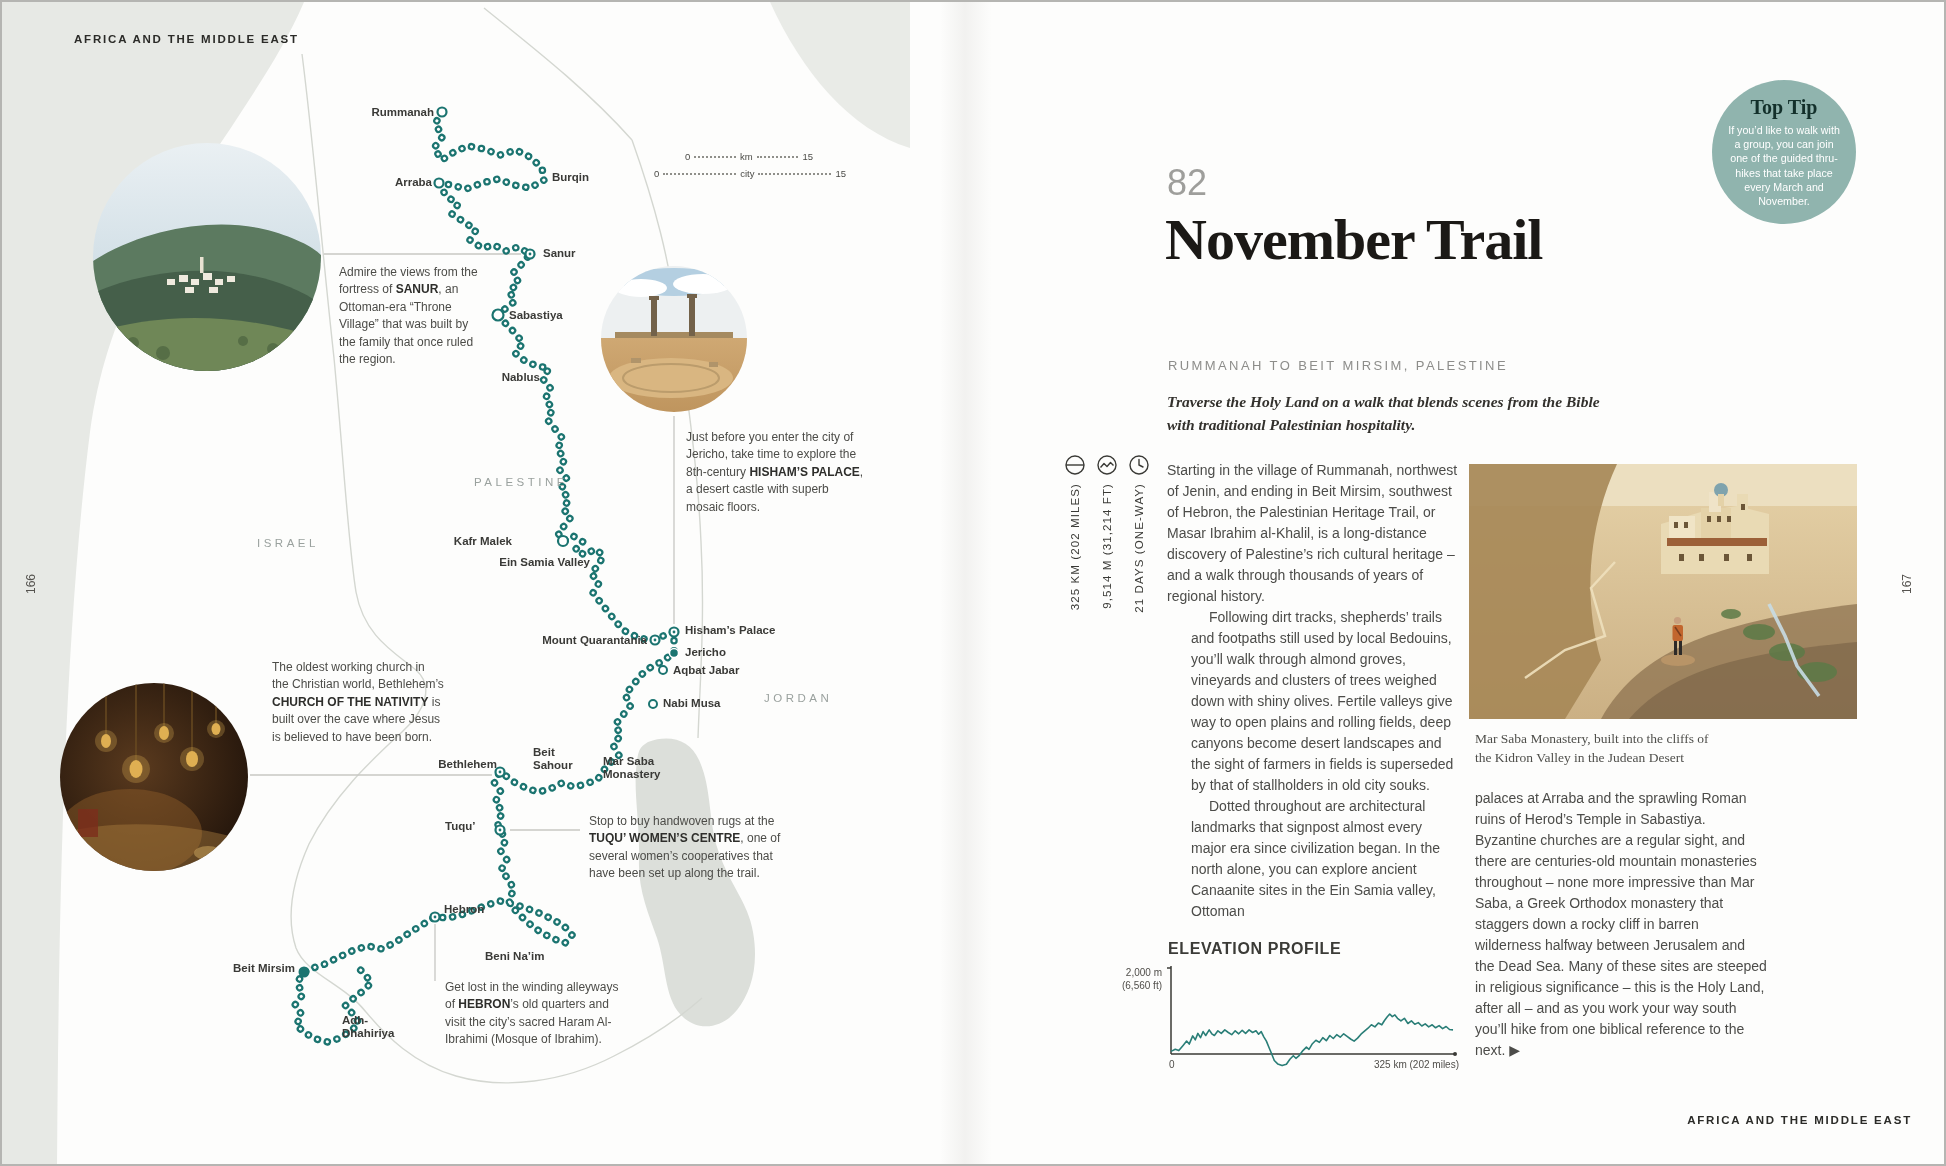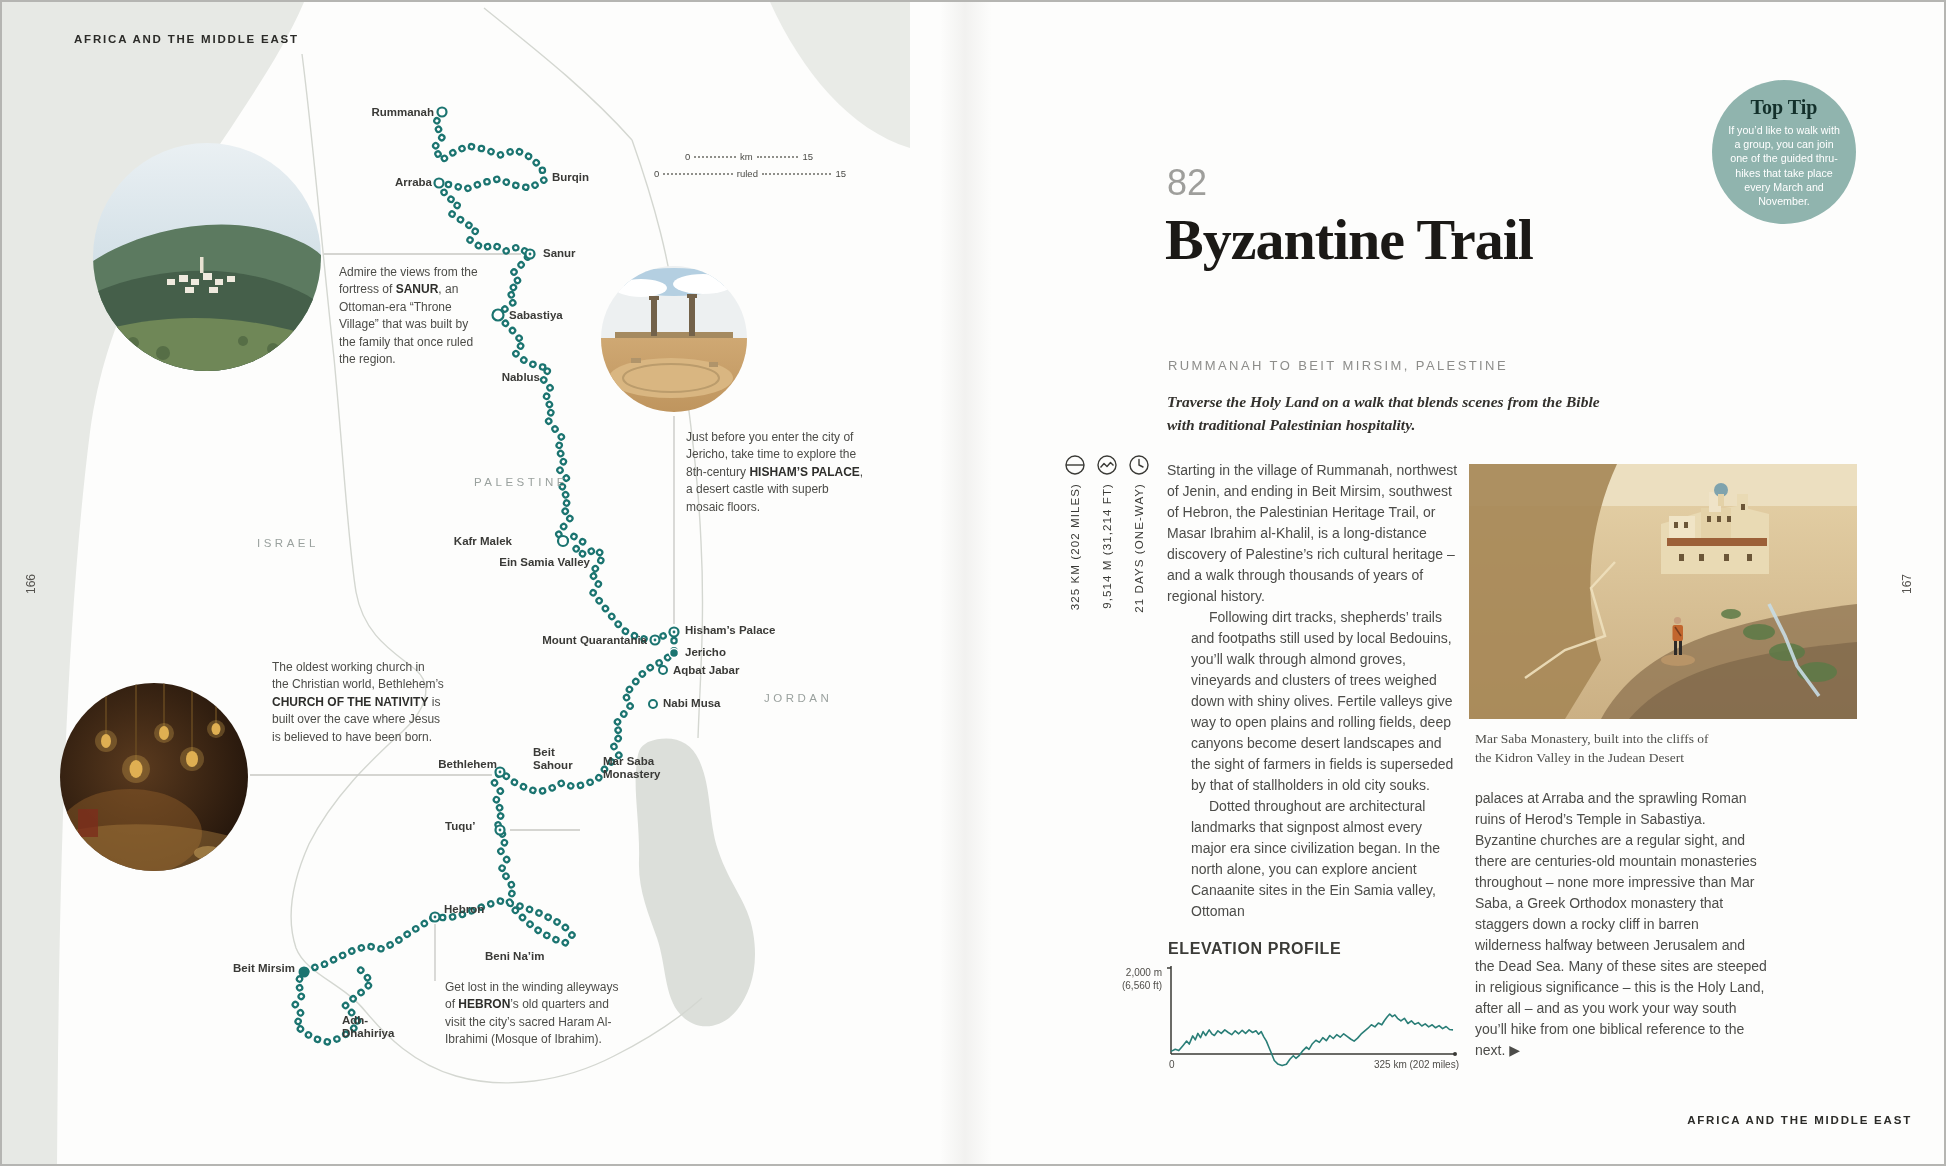--- a/index.html
+++ b/index.html
@@ -94,21 +94,21 @@
   <div class="abs scale-row" style="left:683px;top:149px;width:128px">
     <span>0</span>
       <i class="leader"></i>
     <span>km</span>
       <i class="leader"></i>
     <span>15</span>
   </div>
   <div class="abs scale-row" style="left:652px;top:166px;width:192px">
     <span>0</span>
       <i class="leader"></i>
-    <span>ruled</span>
+    <span>city</span>
       <i class="leader"></i>
     <span>15</span>
   </div>
 
   <div class="abs map-region" style="left:472px;top:474px">PALESTINE</div>
   <div class="abs map-region" style="left:255px;top:535px">ISRAEL</div>
   <div class="abs map-region" style="left:762px;top:690px">JORDAN</div>
 
   <div class="abs map-label" style="left:352px;top:104px;width:80px;text-align:right">Rummanah</div>
   <div class="abs map-label" style="left:350px;top:174px;width:80px;text-align:right">Arraba</div>
@@ -128,20 +128,21 @@
   <div class="abs map-label" style="left:601px;top:753px;width:80px">Mar Saba Monastery</div>
   <div class="abs map-label" style="left:443px;top:818px;width:48px;">Tuqu’</div>
   <div class="abs map-label" style="left:442px;top:901px">Hebron</div>
   <div class="abs map-label" style="left:483px;top:948px">Beni Na’im</div>
   <div class="abs map-label" style="left:213px;top:960px;width:80px;text-align:right">Beit Mirsim</div>
   <div class="abs map-label" style="left:340px;top:1012px;width:66px">Adh-Dhahiriya</div>
 
   <div class="abs map-note" style="left:337px;top:262px;width:142px">Admire the views from the fortress of <b>SANUR</b>, an Ottoman-era “Throne Village” that was built by the family that once ruled the region.</div>
   <div class="abs map-note" style="left:684px;top:427px;width:182px">Just before you enter the city of Jericho, take time to explore the 8th-century <b>HISHAM’S PALACE</b>, a desert castle with superb mosaic floors.</div>
   <div class="abs map-note" style="left:270px;top:657px;width:172px">The oldest working church in the Christian world, Bethlehem’s <b>CHURCH OF THE NATIVITY</b> is built over the cave where Jesus is believed to have been born.</div>
+  <div class="abs map-note" style="left:587px;top:811px;width:196px">Stop to buy handwoven rugs at the <b>TUQU’ WOMEN’S CENTRE</b>, one of several women’s cooperatives that have been set up along the trail.</div>
   <div class="abs map-note" style="left:443px;top:977px;width:178px">Get lost in the winding alleyways of <b>HEBRON</b>’s old quarters and visit the city’s sacred Haram Al-Ibrahimi (Mosque of Ibrahim).</div>
 
   <div class="abs circle-photo" style="left:91px;top:141px;width:228px;height:228px">
     <svg width="228" height="228" viewBox="0 0 228 228">
       <defs>
           <linearGradient id="sky1" x1="0" y1="0" x2="0" y2="1">
             <stop offset="0" stop-color="#eaf0f3"></stop>
             <stop offset="1" stop-color="#d3e0e7"></stop>
           </linearGradient>
         </defs>
@@ -233,21 +234,21 @@
 
   <div class="abs gutter" style="left:938px;top:0;width:52px;height:1166px"></div>
 
   <div class="abs tip-circle" style="left:1710px;top:78px">
     <div class="tip-title">Top Tip</div>
     <div class="tip-body">If you’d like to walk with a group, you can join one of the guided thru-hikes that take place every March and November.</div>
   </div>
 
   <div class="abs route-number" style="left:1165px;top:160px">82</div>
   <div class="abs route-title" style="left:1163px;top:210px">
-    <div>Byzantine Trail</div>
+    <div>November Trail</div>
   </div>
   <div class="abs route-sub" style="left:1166px;top:356px">RUMMANAH TO BEIT MIRSIM, PALESTINE</div>
   <div class="abs standfirst" style="left:1165px;top:388px;width:440px">Traverse the Holy Land on a walk that blends scenes from the Bible with traditional Palestinian hospitality.</div>
 
   <div class="stat" style="left:1058px">
     <svg width="22" height="22" viewBox="0 0 22 22">
         <circle cx="11" cy="11" r="9" fill="none" stroke="#3a3a36" stroke-width="1.4"></circle>
         <line x1="2" y1="11" x2="20" y2="11" stroke="#3a3a36" stroke-width="1.4"></line>
       </svg>
     <div class="stat-label">325 KM (202 MILES)</div>

